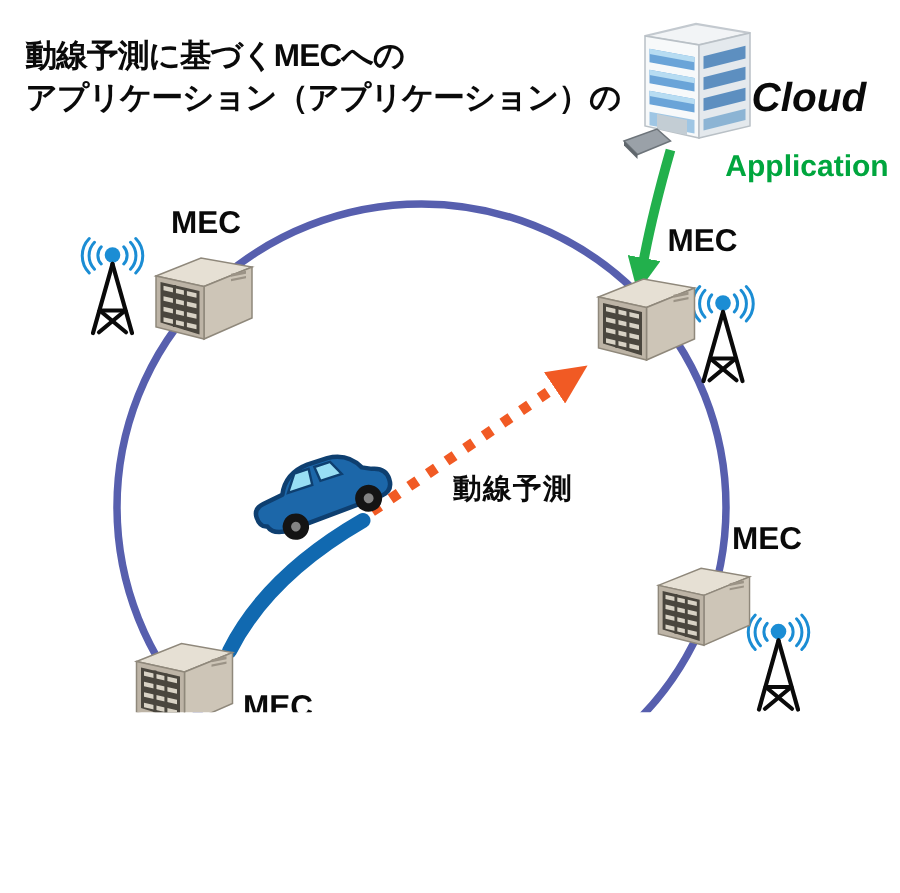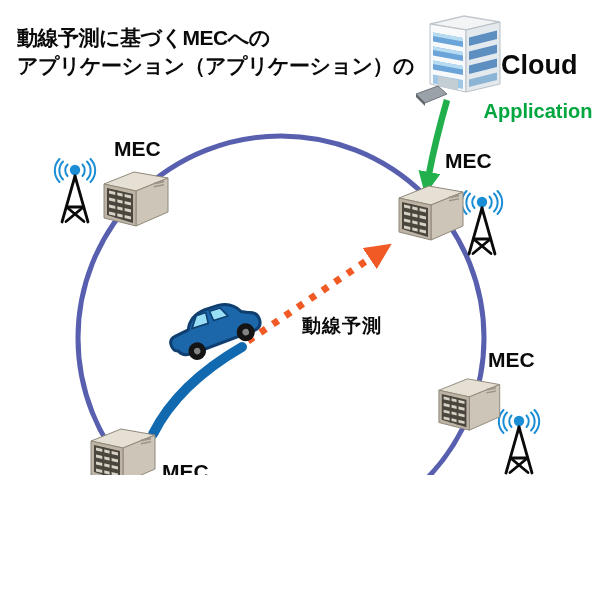--- a/index.html
+++ b/index.html
@@ -4,21 +4,21 @@
 <style>
   html,body{margin:0;padding:0;background:#fff;}
   .stage{
     position:relative;width:600px;height:475px;background:#ffffff;overflow:hidden;
     font-family:"Liberation Sans","DejaVu Sans",sans-serif;
     margin-left:10px;
   }
   .stage svg.scene{position:absolute;left:0;top:0;}
   .label{position:absolute;font-weight:bold;color:#0a0a0a;white-space:nowrap;}
   .title{left:7px;top:24px;font-size:21px;line-height:28px;letter-spacing:-0.5px;}
-  .cloud-label{left:491px;top:50px;font-size:27px;}
+  .cloud-label{left:491px;top:50px;font-size:27px;font-style:italic;}
   .app-dl{left:462px;top:99px;width:132px;text-align:center;color:#00a63e;font-size:20px;line-height:24px;}
   .mec{font-size:21px;}
   .mec-tl{left:104px;top:137px;}
   .mec-tr{left:435px;top:149px;}
   .mec-r{left:478px;top:348px;}
   .mec-bl{left:152px;top:460px;}
   .mec-b{left:330px;top:475px;}
   .pred{left:292px;top:313px;font-size:19px;letter-spacing:1px;}
 </style>
 </head>

